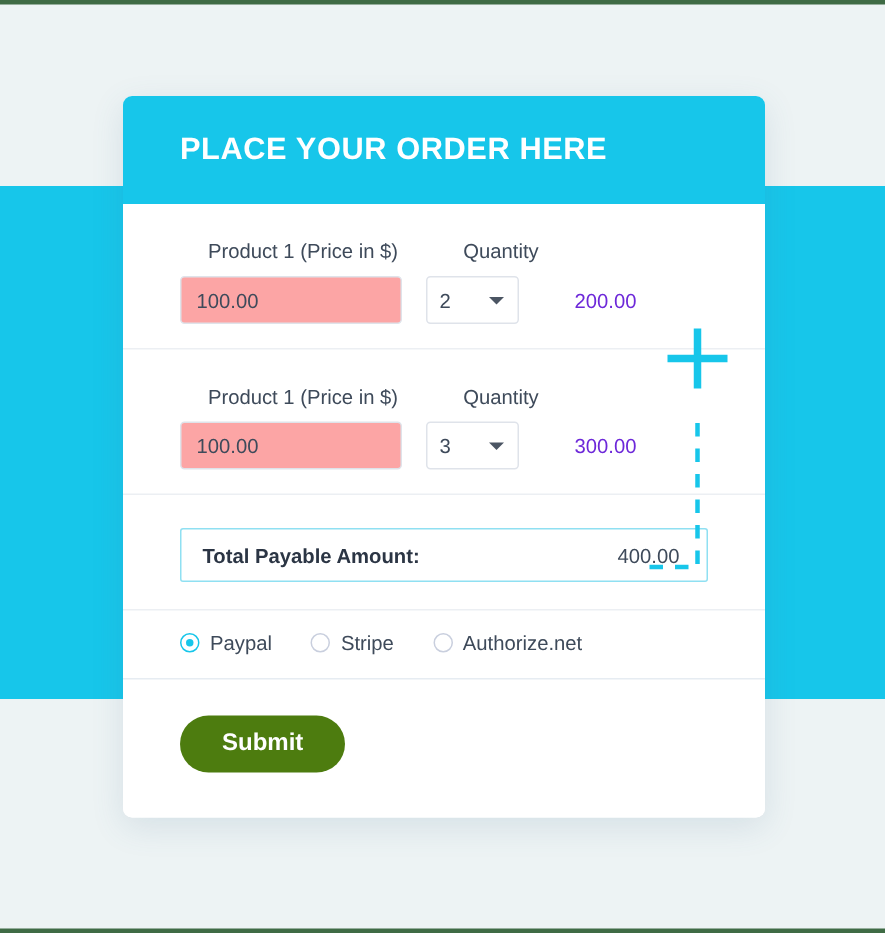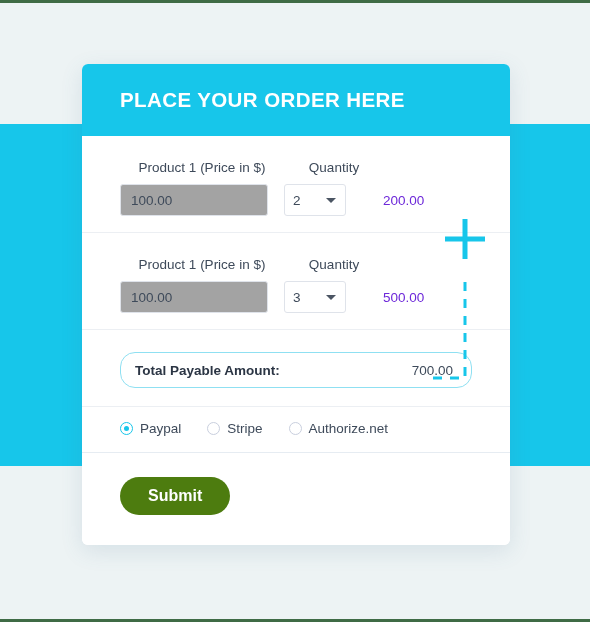--- a/index.html
+++ b/index.html
@@ -97,21 +97,21 @@
   .price-input {
     width: 148px;
     height: 32px;
     box-sizing: border-box;
     border: 1px solid #dfe3ea;
     border-radius: 3px;
     padding: 0 10px;
     font-size: 13.5px;
     color: #3e4a5a;
     font-family: "Liberation Sans", sans-serif;
-    background: #a3a3a3;
+    background: #fca5a5;
     outline: none;
     margin-right: 16px;
   }
   .qty-select {
     position: relative;
     width: 62px;
     height: 32px;
     box-sizing: border-box;
     border: 1px solid #dfe3ea;
     border-radius: 3px;
@@ -140,21 +140,21 @@
     font-size: 13.5px;
     color: #6d28d9;
   }
 
   .total-section {
     padding: 22px 38px 18px 38px;
     border-bottom: 1px solid #eceff3;
   }
   .total-box {
     border: 1px solid #8fe0f2;
-    border-radius: 15px;
+    border-radius: 2px;
     height: 36px;
     display: flex;
     align-items: center;
     justify-content: space-between;
     padding: 0 14px;
     box-sizing: border-box;
     position: relative;
   }
   .total-label {
     font-size: 13.5px;
@@ -268,28 +268,28 @@
       <div class="row-labels">
         <span class="lbl price-lbl">Product 1 (Price in $)</span>
         <span class="lbl qty-lbl">Quantity</span>
       </div>
       <div class="row-fields">
         <input class="price-input" type="text" value="100.00" style="">
         <div class="qty-select">
           <span class="qty-val">3</span>
           <span class="caret"></span>
         </div>
-        <span class="line-total">500.00</span>
+        <span class="line-total">300.00</span>
       </div>
     </div>
 
     <div class="total-section">
       <div class="total-box">
         <span class="total-label">Total Payable Amount:</span>
-        <span class="total-value">700.00</span>
+        <span class="total-value">400.00</span>
       </div>
     </div>
 
     <div class="payment-row">
       <div class="radio-opt checked">
         <span class="radio-mark"></span>
         <span class="radio-text">Paypal</span>
       </div>
       <div class="radio-opt">
         <span class="radio-mark"></span>

